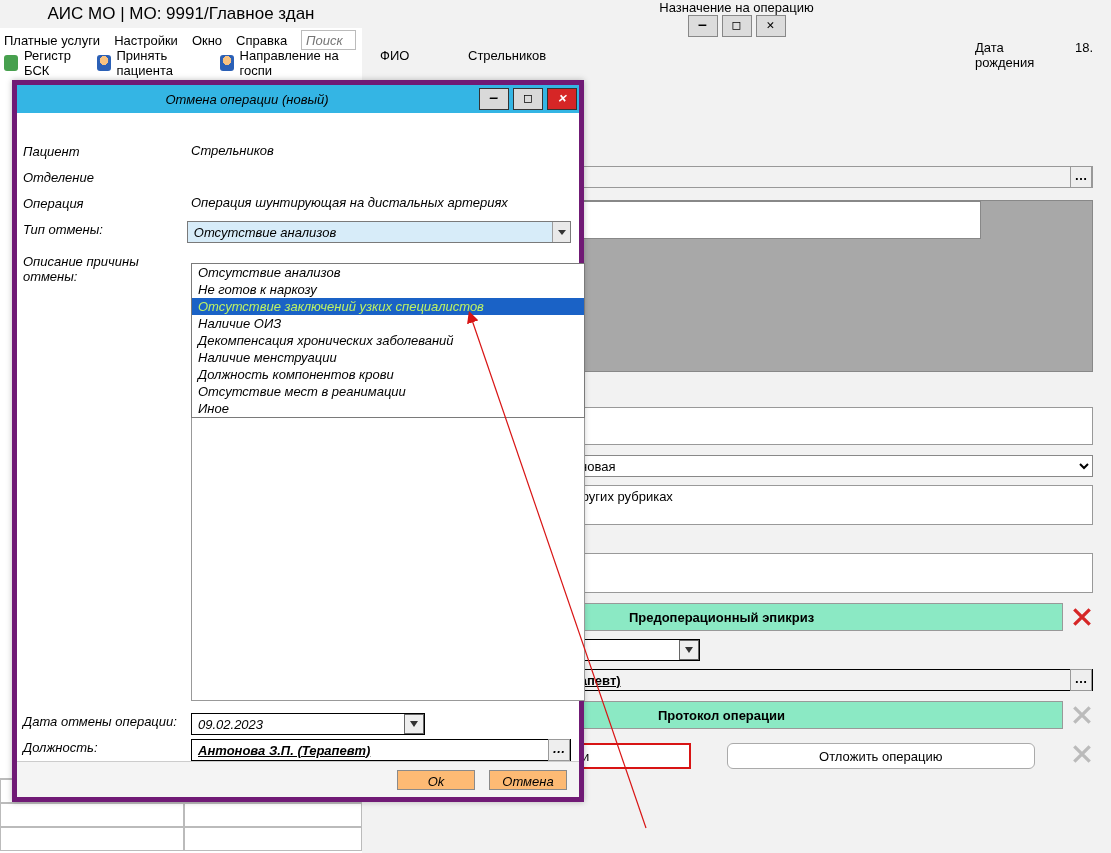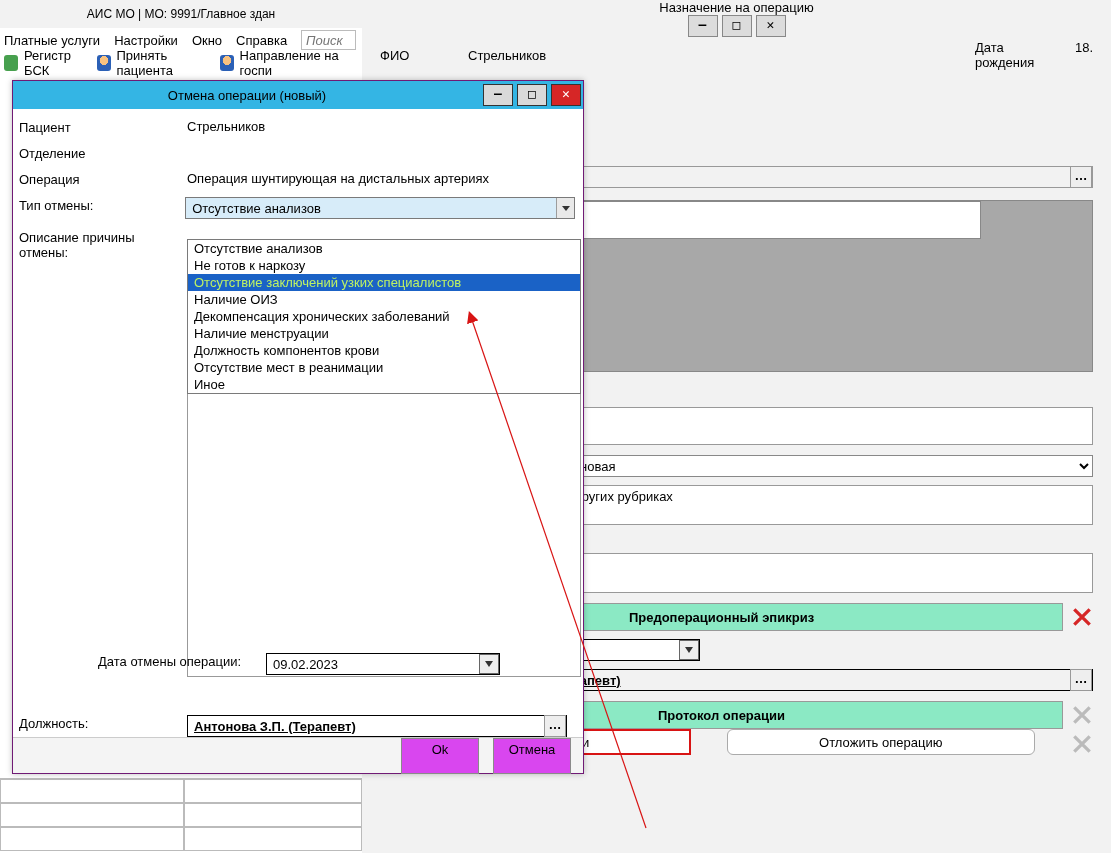--- a/index.html
+++ b/index.html
@@ -1,21 +1,21 @@
 <!DOCTYPE html>
 <html><head>
 <meta charset="utf-8">
 <style>
 * { box-sizing: border-box; font-family: "Segoe UI", Tahoma, sans-serif; font-size: 13px; }
 html, body { margin: 0; padding: 0; height: 100%; background: #fff; }
 .stage { position: relative; width: 1111px; height: 853px; overflow: hidden; background: #fff; }
 
 
 .backwin { position: absolute; left: 0; top: 0; width: 362px; height: 80px; }
-.backtitle { height: 28px; background: #f2f2f2; text-align: center; line-height: 28px; font-size: 12px; }
+.backtitle { height: 28px; background: #f2f2f2; text-align: center; line-height: 28px; font-size: 17px; }
 .backmenu { height: 24px; display: flex; gap: 14px; padding: 0 4px; align-items: center; background: #fff; }
 .backmenu span { cursor: default; }
 .searchin { width: 55px; height: 20px; border: 1px solid #bbb; padding: 0 4px; color: #888; font-style: italic; }
 .backtool { height: 22px; display: flex; gap: 6px; padding: 2px 4px; align-items: center; background: #fff; }
 .backtool .ic { width: 16px; height: 16px; display: inline-block; }
 .ic-person { background: radial-gradient(circle at 50% 35%,#f8c280 0,#f8c280 35%,transparent 36%), linear-gradient(#2b60b6,#2b60b6); border-radius: 3px; }
 .ic-star { background: linear-gradient(#47a04e,#47a04e); border-radius: 3px; }
 
 
 .asgnwin { position: absolute; left: 362px; top: 0; right: 0; height: 853px; background: #f2f2f2; }
@@ -56,55 +56,55 @@
 .dateinp { width:320px; height:22px; border:1px solid #000; background:#fff; display:flex; align-items:center; }
 .dateinp span { flex:1; padding:0 6px; }
 .dropbtn { width:20px; height:20px; border:1px solid #666; background:#eee; display:flex; align-items:center; justify-content:center; }
 .dropbtn::after { content:""; border-left:4px solid transparent; border-right:4px solid transparent; border-top:6px solid #333; }
 
 .vrachrow { display:flex; align-items:center; gap:10px; margin-top:8px; }
 .vrachlbl { font-weight:bold; }
 .vrachbox { flex:1; height:22px; border:1px solid #000; display:flex; align-items:center; }
 .vrachbox span { flex:1; padding:0 6px; font-weight:bold; text-decoration:underline; }
 
-.btnrow { display:flex; gap:36px; margin-top:0;align-items:flex-end; }
+.btnrow { display:flex; gap:36px; margin-top:14px; }
 .btn-outline-red { flex:1; height:26px; border:2px solid #d81414; background:#fff; display:flex; align-items:center; justify-content:center; cursor:pointer; }
 .btn-outline-grey { flex:1; height:26px; border:1px solid #aaa; border-radius:6px; background:#fff; display:flex; align-items:center; justify-content:center; cursor:pointer; }
 
 
-.modal { position:absolute; left:12px; top:80px; width:572px; border:1px solid #701a75; background:#fff; box-shadow:0 0 6px rgba(0,0,0,.25); }
+.modal { position:absolute; left:12px; top:80px; width:572px; border:5px solid #701a75; background:#fff; box-shadow:0 0 6px rgba(0,0,0,.25);font-style:italic; }
 .mhead { height:28px; background:#34b5e4; display:flex; align-items:center; }
 .mhead .t { flex:1; text-align:center; color:#000; }
 .mbtns { display:flex; }
 .mbtn { width:30px; height:22px; border:1px solid #333; margin:0 2px; text-align:center; line-height:18px; font-weight:bold; font-family:monospace; }
 .mbtn.min { background:#d9d9d9; }
 .mbtn.max { background:#d9d9d9; }
 .mbtn.close { background:#d62626; color:#fff; }
 
-.mbody { padding:10px 8px 6px 6px; }
+.mbody { padding:10px 8px 6px 6px;margin-top:20px; }
 .mrow { display:flex; margin-bottom:10px; align-items:flex-start; }
 .mrow .lbl { width:168px; padding-top:1px; }
 .mrow .val { flex:1; }
 
 .combo { width:394px; height:22px; border:1px solid #7a7a7a; background:#d7ecf9; display:flex; align-items:center; }
 .combo span { flex:1; padding:0 6px; }
 .combo .arr { width:18px; height:20px; background:#e9e9e9; border-left:1px solid #9c9c9c; display:flex; align-items:center; justify-content:center; }
 .combo .arr::after { content:""; border-left:4px solid transparent; border-right:4px solid transparent; border-top:5px solid #333; }
 
 .droplist { position:absolute; left:180px; top:152px; width:394px; border:1px solid #7a7a7a; background:#fff; z-index:5; }
 .droplist .opt { padding:1px 6px; line-height:15px; cursor:default; }
 .droplist .opt.sel { background:#1a62c6; color:#bef264; }
 
 .bigtext { width:394px; height:300px; border:1px solid #999; background:#fff; margin-left:168px; margin-top:120px; }
 
 .mdate { width:234px; height:22px; border:1px solid #000; display:flex; align-items:center; }
 .mdate span { flex:1; padding:0 6px; }
 
 .mfoot { height:36px; border-top:1px solid #ccc; display:flex; justify-content:flex-end; align-items:center; gap:14px; padding:0 12px; background:#f4f4f4; }
-.mfbtn { width:78px; height:36px; border:1px solid #8a8a8a; background:#d946ef; text-align:center; line-height:22px; cursor:pointer; }
+.mfbtn { width:78px; height:20px; border:1px solid #8a8a8a; background:#fdba74; text-align:center; line-height:22px; cursor:pointer; }
 
 
 .redarrow { position:absolute; left:0; top:0; pointer-events:none; z-index:20; }
 
 
 .tblstub { position:absolute; left:0; top:778px; width:362px; height:74px; border-top:1px solid #bbb; }
 .tblstub .r { height:24px; display:flex; }
 .tblstub .c { border:1px solid #bbb; }
 .tblstub .c1 { width:184px; } .tblstub .c2 { width:178px; }
 </style>
@@ -272,21 +272,21 @@
         <div class="opt">Наличие ОИЗ</div>
         <div class="opt">Декомпенсация хронических заболеваний</div>
         <div class="opt">Наличие менструации</div>
         <div class="opt">Должность компонентов крови</div>
         <div class="opt">Отсутствие мест в реанимации</div>
         <div class="opt">Иное</div>
       </div>
 
       <div class="bigtext" style="position:absolute; left:174px; top:268px; margin:0;"></div>
 
-      <div class="mrow" style="position:absolute; left:6px; top:544px; width:560px;justify-content:center;">
+      <div class="mrow" style="position:absolute; left:6px; top:580px; width:560px;">
         <div class="lbl">Дата отмены операции:</div>
         <div class="mdate">
           <span>09.02.2023</span>
           <div class="dropbtn"></div>
         </div>
       </div>
       <div class="mrow" style="position:absolute; left:6px; top:606px; width:560px;">
         <div class="lbl">Должность:</div>
         <div class="vrachbox" style="width:380px; flex:none;">
           <span>Антонова  З.П. (Терапевт)</span>

